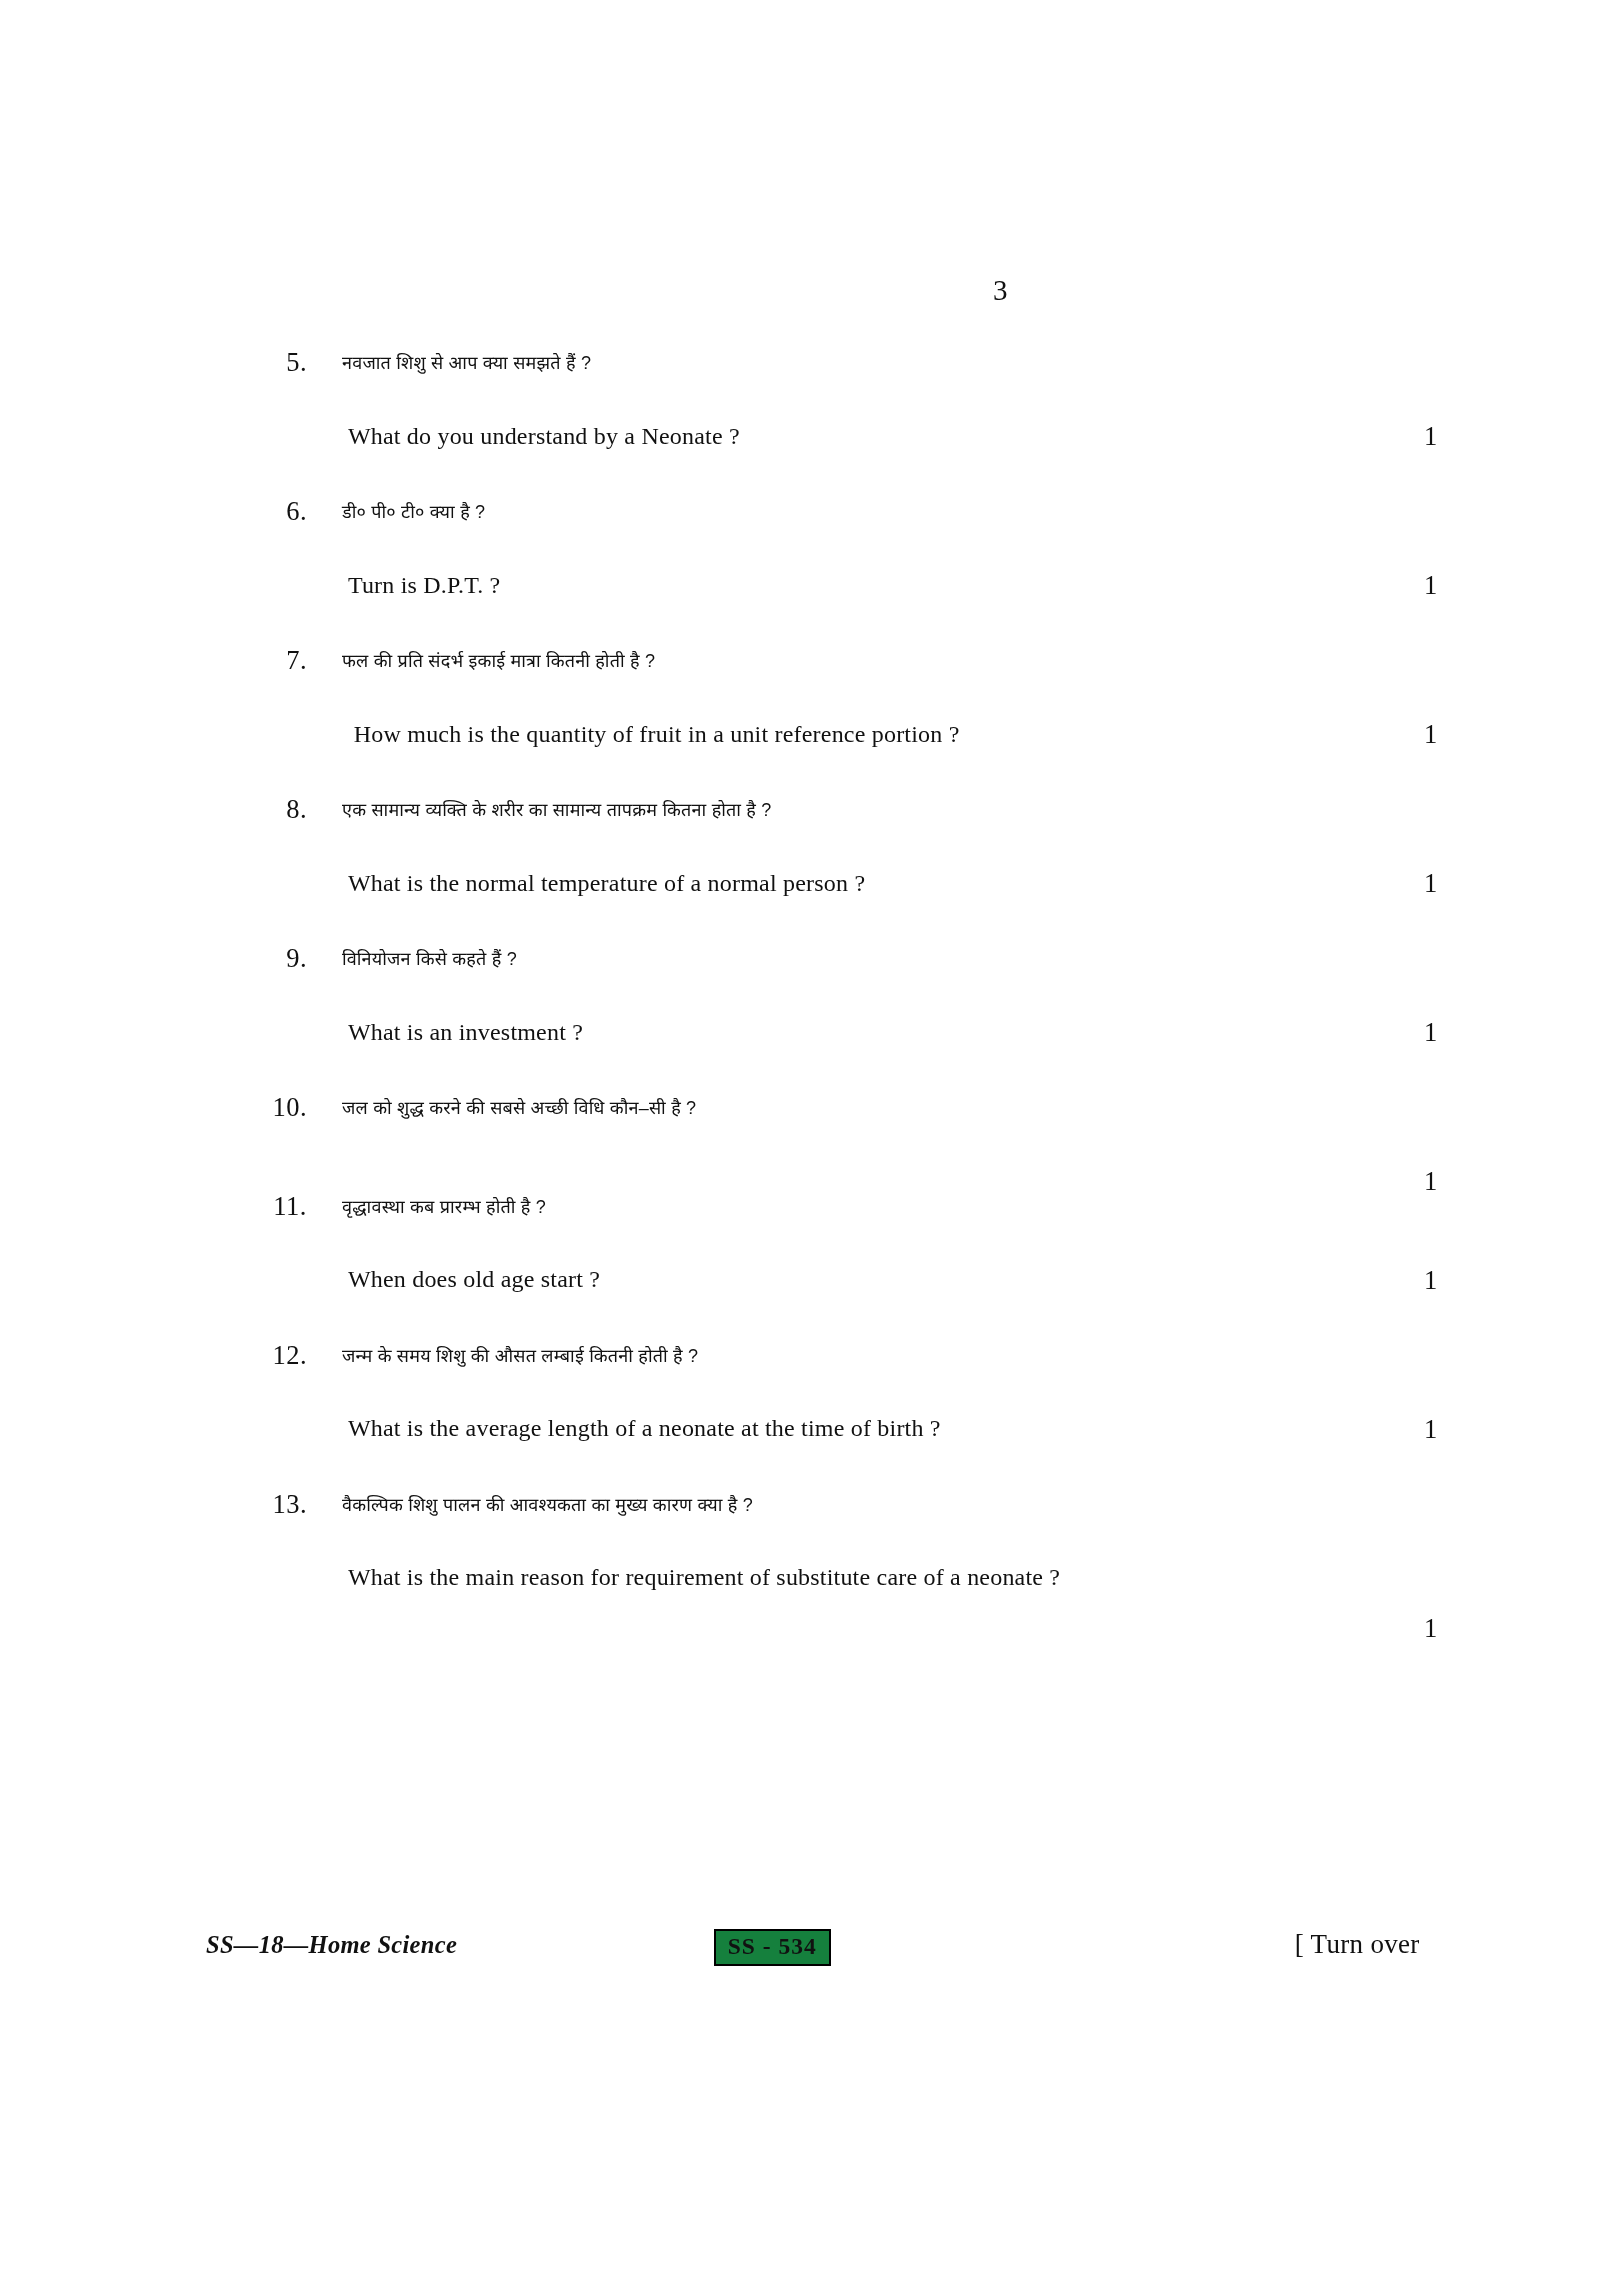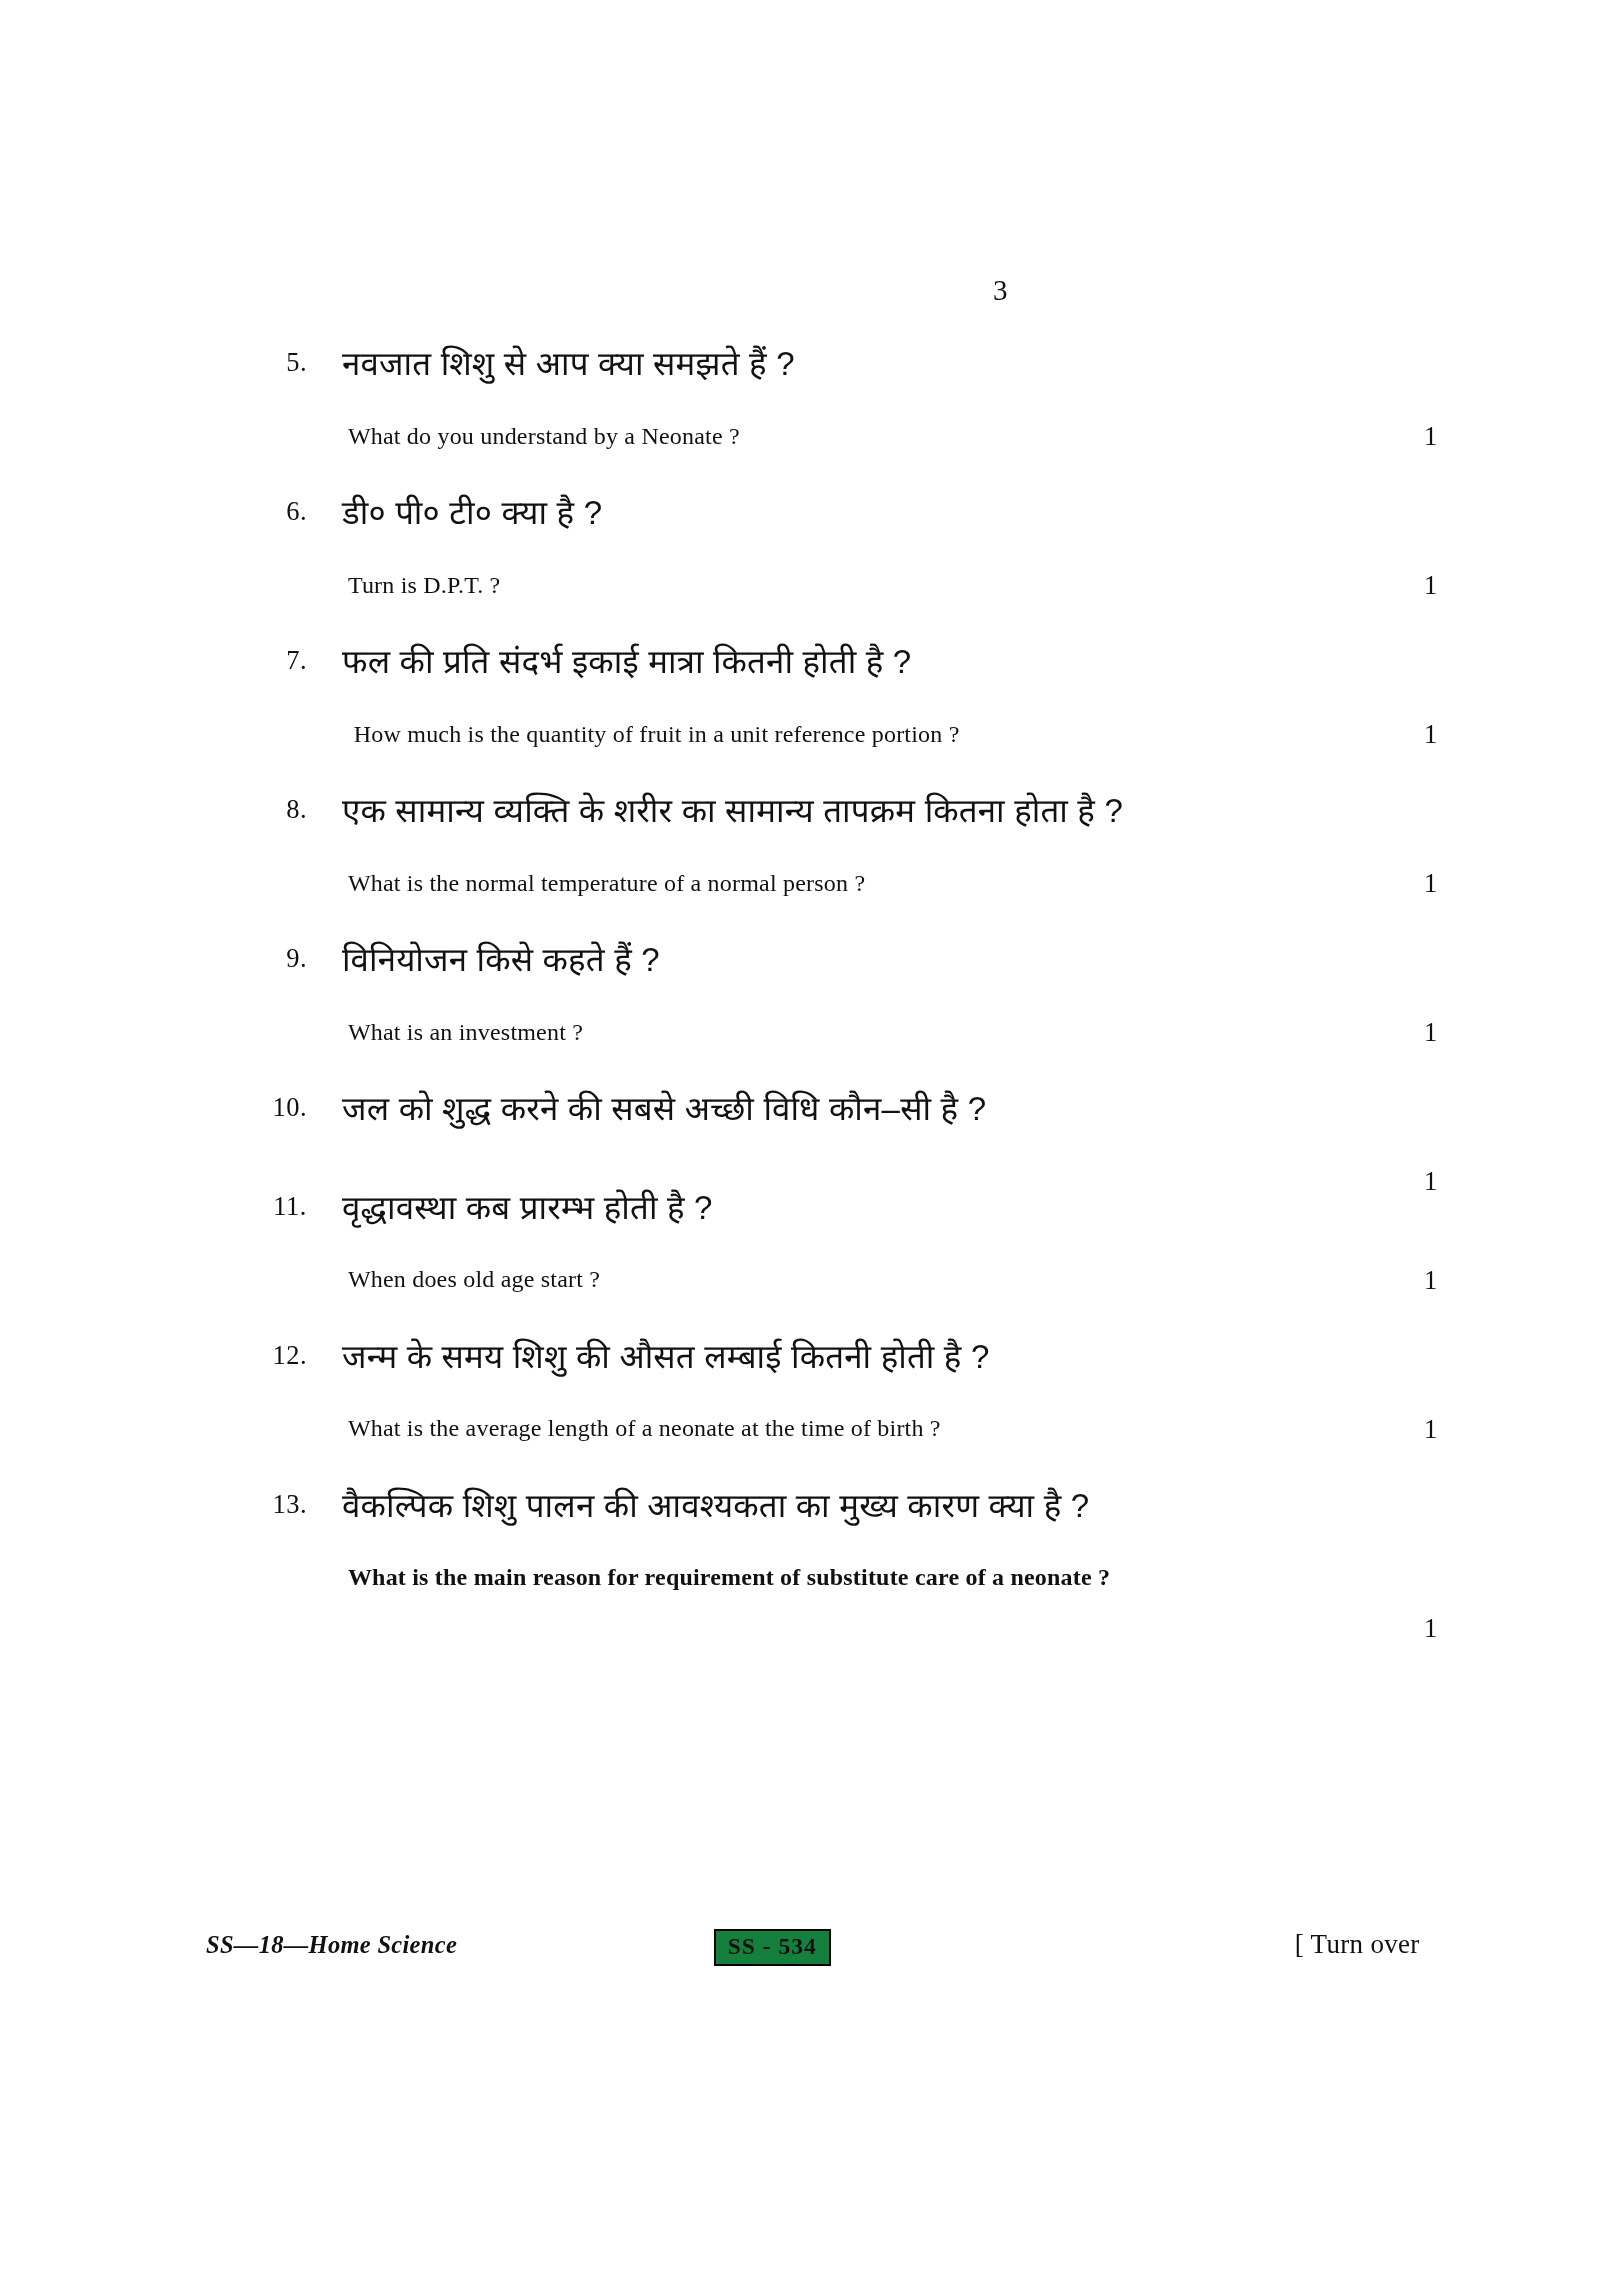--- a/index.html
+++ b/index.html
@@ -67,40 +67,39 @@
 
   .q-body {
     flex: 1 1 auto;
     padding-left: 35px;
     min-width: 0;
   }
 
   
   .hi {
     font-family: "Liberation Sans", "DejaVu Sans", sans-serif;
-    font-size: 33px;
+    font-size: 18px;
     line-height: 51px;
     letter-spacing: 0.2px;
     white-space: nowrap;
   }
 
   
   .en {
     font-family: "Liberation Serif", "DejaVu Serif", serif;
     font-size: 24px;
     line-height: 51px;
     letter-spacing: 0.2px;
     padding-left: 5.9px;
   }
 
   .en.justify {
     text-align: justify;
     text-align-last: left;
     padding-left: 5.9px;
-    font-weight: bold;
   }
 
   
   .gap-sm { height: 21.6px; }
   .gap-q  { height: 25.5px; }
 
   
   .marks {
     position: absolute;
     right: -35px;

